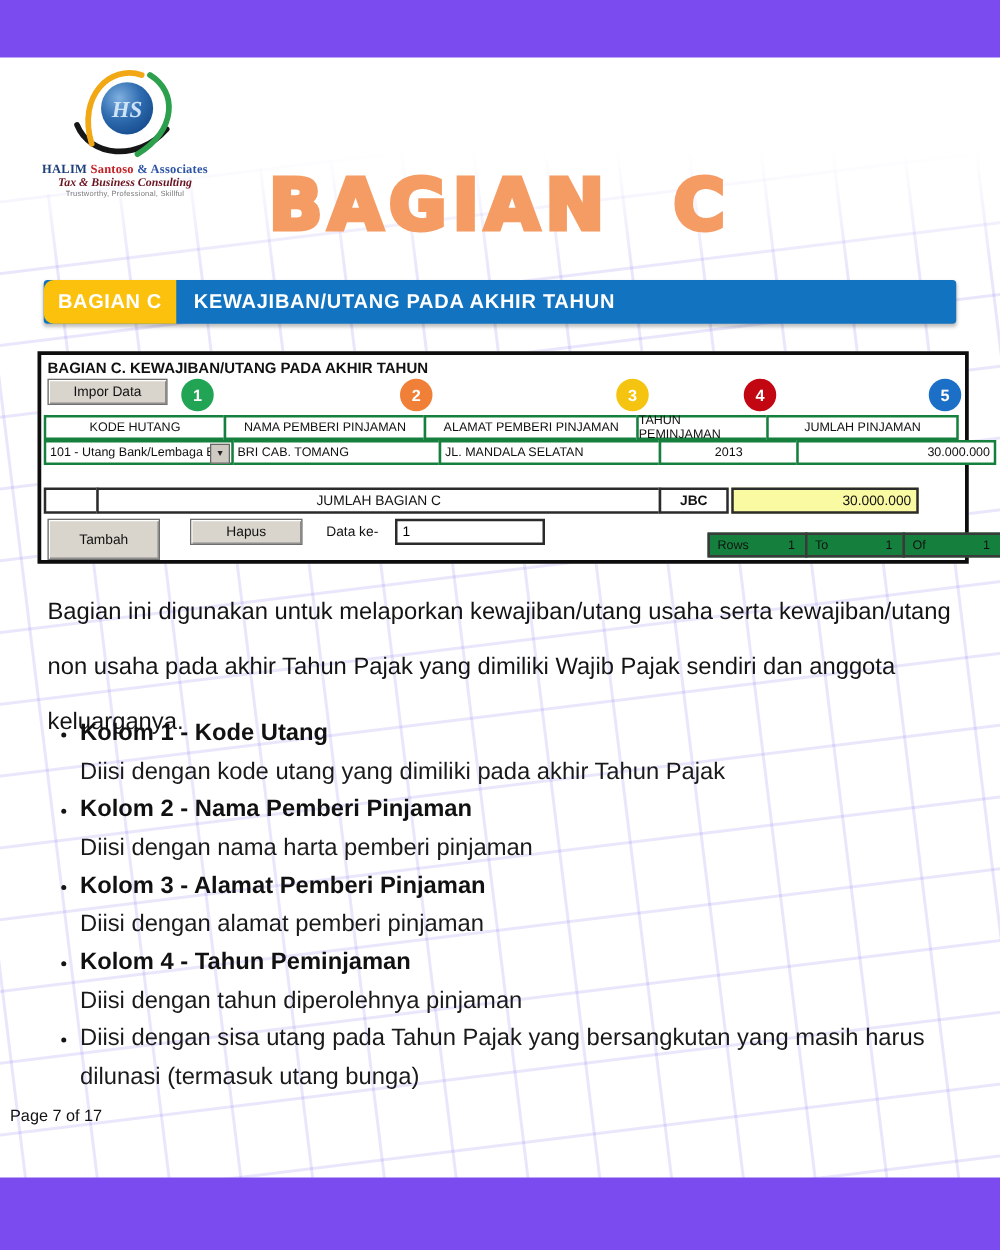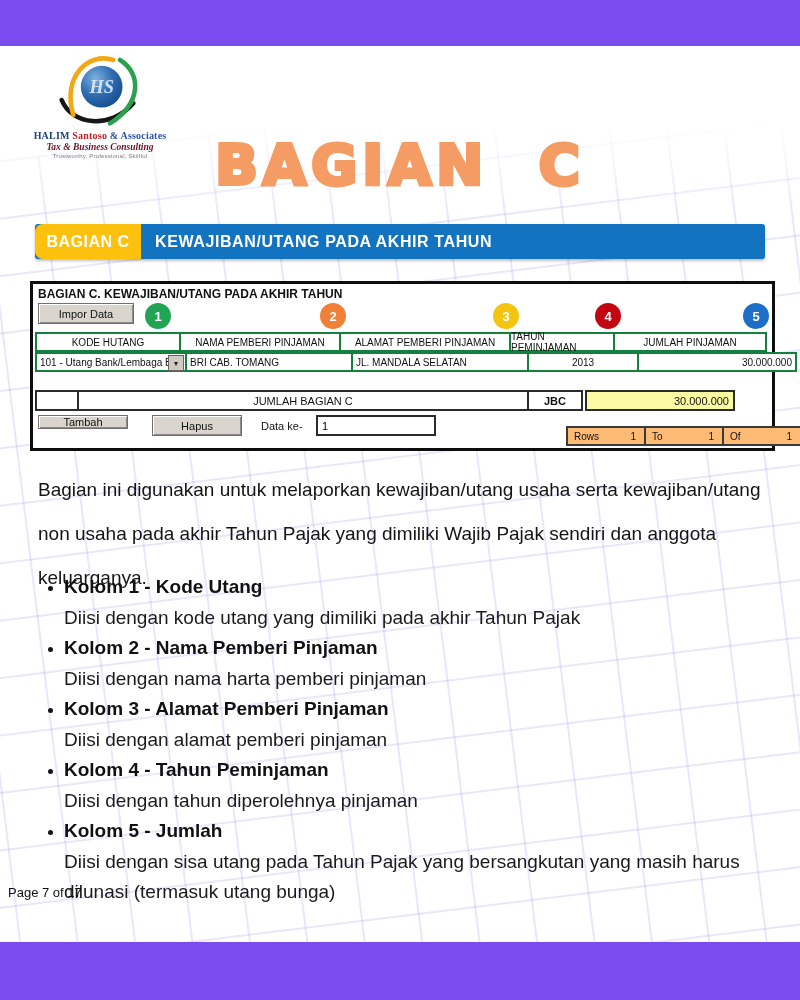--- a/index.html
+++ b/index.html
@@ -80,28 +80,28 @@
 
   .total-row{position:absolute;left:2px;top:106px;display:flex;align-items:stretch;}
   .tcell{border:2px solid #2b2b2b;margin-left:-2px;height:17px;background:#fff;
     font-size:11px;display:flex;align-items:center;justify-content:center;color:#111;}
   .t-stub{width:40px;margin-left:0;}
   .t-label{width:448px;}
   .t-code{width:52px;font-weight:bold;}
   .t-total{width:142px;background:var(--total_yellow,#fafaa2);justify-content:flex-end;
     padding-right:4px;margin-left:2px;font-size:11px;}
 
-  .tambah-btn{position:absolute;left:5px;top:131px;width:90px;height:14px;}
+  .tambah-btn{position:absolute;left:5px;top:131px;width:90px;height:33px;}
   .hapus-btn{position:absolute;left:119px;top:131px;width:90px;height:21px;}
   .datake-label{position:absolute;left:228px;top:136px;font-size:11px;color:#111;}
   .datake-input{position:absolute;left:283px;top:131px;width:112px;height:17px;
     border:2px solid #2b2b2b;font-size:11px;padding:0 0 0 4px;font-family:"Liberation Sans",sans-serif;}
 
   .pagination{position:absolute;left:533px;top:142px;display:flex;}
-  .pgcell{border:2px solid #3a3a3a;margin-left:-2px;width:62px;height:16px;background:#fdba74;
+  .pgcell{border:2px solid #3a3a3a;margin-left:-2px;width:62px;height:16px;background:#15803d;
     display:flex;align-items:center;justify-content:space-between;padding:0 8px 0 6px;font-size:10px;color:#111;}
   .pgcell:first-child{margin-left:0;}
 
   
   .description{position:absolute;left:38px;top:468px;width:728px;font-size:19px;
     line-height:44px;color:#141414;}
   .bullets{position:absolute;left:38px;top:572px;width:715px;margin:0;padding:0 0 0 26px;}
   .bullets li{line-height:30.5px;color:#141414;}
   .bullet-title{font-weight:bold;font-size:19px;color:#111;}
   .bullet-desc{font-size:19px;color:#1a1a1a;}
@@ -217,21 +217,20 @@
     </li>
     <li>
       <div class="bullet-title">Kolom 3 - Alamat Pemberi Pinjaman</div>
       <div class="bullet-desc">Diisi dengan alamat pemberi pinjaman</div>
     </li>
     <li>
       <div class="bullet-title">Kolom 4 - Tahun Peminjaman</div>
       <div class="bullet-desc">Diisi dengan tahun diperolehnya pinjaman</div>
     </li>
     <li>
-      <div class="bullet-title">Kolom 5 - Jumlah</div>
       <div class="bullet-desc">Diisi dengan sisa utang pada Tahun Pajak yang bersangkutan yang masih harus dilunasi (termasuk utang bunga)</div>
     </li>
   </ul>
 
   <div class="page-number">Page 7 of 17</div>
 
   <div class="footer-band">
     
     
     

